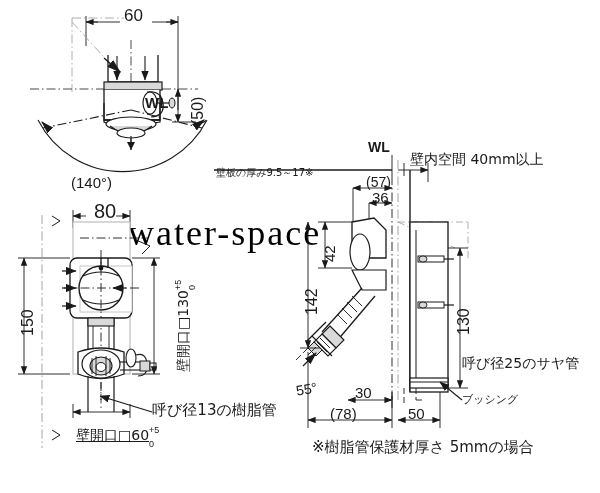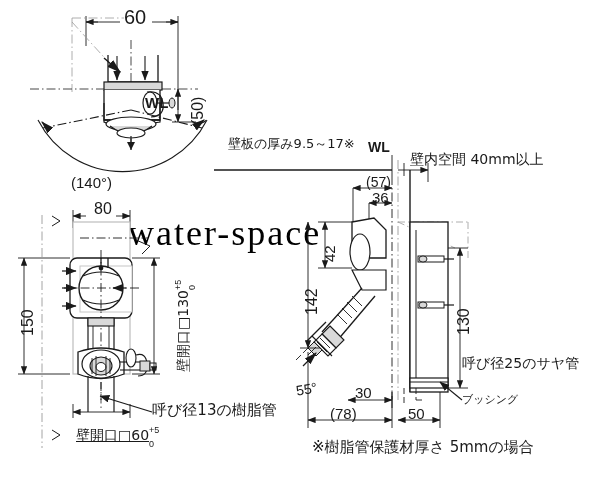--- a/index.html
+++ b/index.html
@@ -368,43 +368,43 @@
           <line x1="392" y1="396" x2="392" y2="428" stroke-width="0.9"></line>
         </g>
         <g>
           <line x1="398" y1="420" x2="440" y2="420" stroke-width="0.9" marker-start="url(#arl)" marker-end="url(#ar)"></line>
           <line x1="440" y1="392" x2="440" y2="428" stroke-width="0.9"></line>
         </g>
       </g>
     </g>
   </svg>
 
-  <div class="lbl num" style="left:124px; top:7px; font-size:20px;">60</div>
+  <div class="lbl num" style="left:124px; top:7px; font-size:17px;">60</div>
 
   <div class="lbl num rot90" style="left:190px; top:125px; font-size:16px;">(50)</div>
 
   <div class="lbl num" style="left:71px; top:175px; font-size:15px;">(140°)</div>
 
   <div class="lbl num" style="left:145px; top:95px; font-size:15px; font-weight:bold;">WL</div>
 
-  <div class="lbl num" style="left:94px; top:201px; font-size:16px;">80</div>
+  <div class="lbl num" style="left:94px; top:201px; font-size:20px;">80</div>
 
   <div class="lbl num rot90" style="left:20px; top:336px; font-size:16px;">150</div>
 
   <div class="lbl rot90" style="left:170px; top:372px; font-size:14px;">
     <span class="jp">壁開口□130</span><span class="tolwrap"><span class="tol">+5</span><br><span class="tol">0</span></span>
   </div>
 
   <div class="lbl" style="left:76px; top:422px; font-size:14px;text-decoration:underline;">
     <span class="jp">壁開口□60</span><span class="tolwrap"><span class="tol">+5</span><br><span class="tol">0</span></span>
   </div>
 
   <div class="lbl jp" style="left:152px; top:403px; font-size:15px;">呼び径13の樹脂管</div>
 
-  <div class="lbl jp" style="left:216px; top:137px; font-size:13px;margin-left:12px;">壁板の厚み9.5～17※</div>
+  <div class="lbl jp" style="left:216px; top:168px; font-size:10px;">壁板の厚み9.5～17※</div>
 
   <div class="lbl num" style="left:368px; top:140px; font-size:14px; font-weight:bold;">WL</div>
 
   <div class="lbl jp" style="left:410px; top:152px; font-size:14px;">壁内空間 40mm以上</div>
 
   <div class="lbl num" style="left:357px; top:175px; font-size:14px;margin-left:9px;">(57)</div>
 
   <div class="lbl num" style="left:372px; top:190px; font-size:15px;">36</div>
 
   <div class="lbl num rot90" style="left:322px; top:262px; font-size:15px;">42</div>

